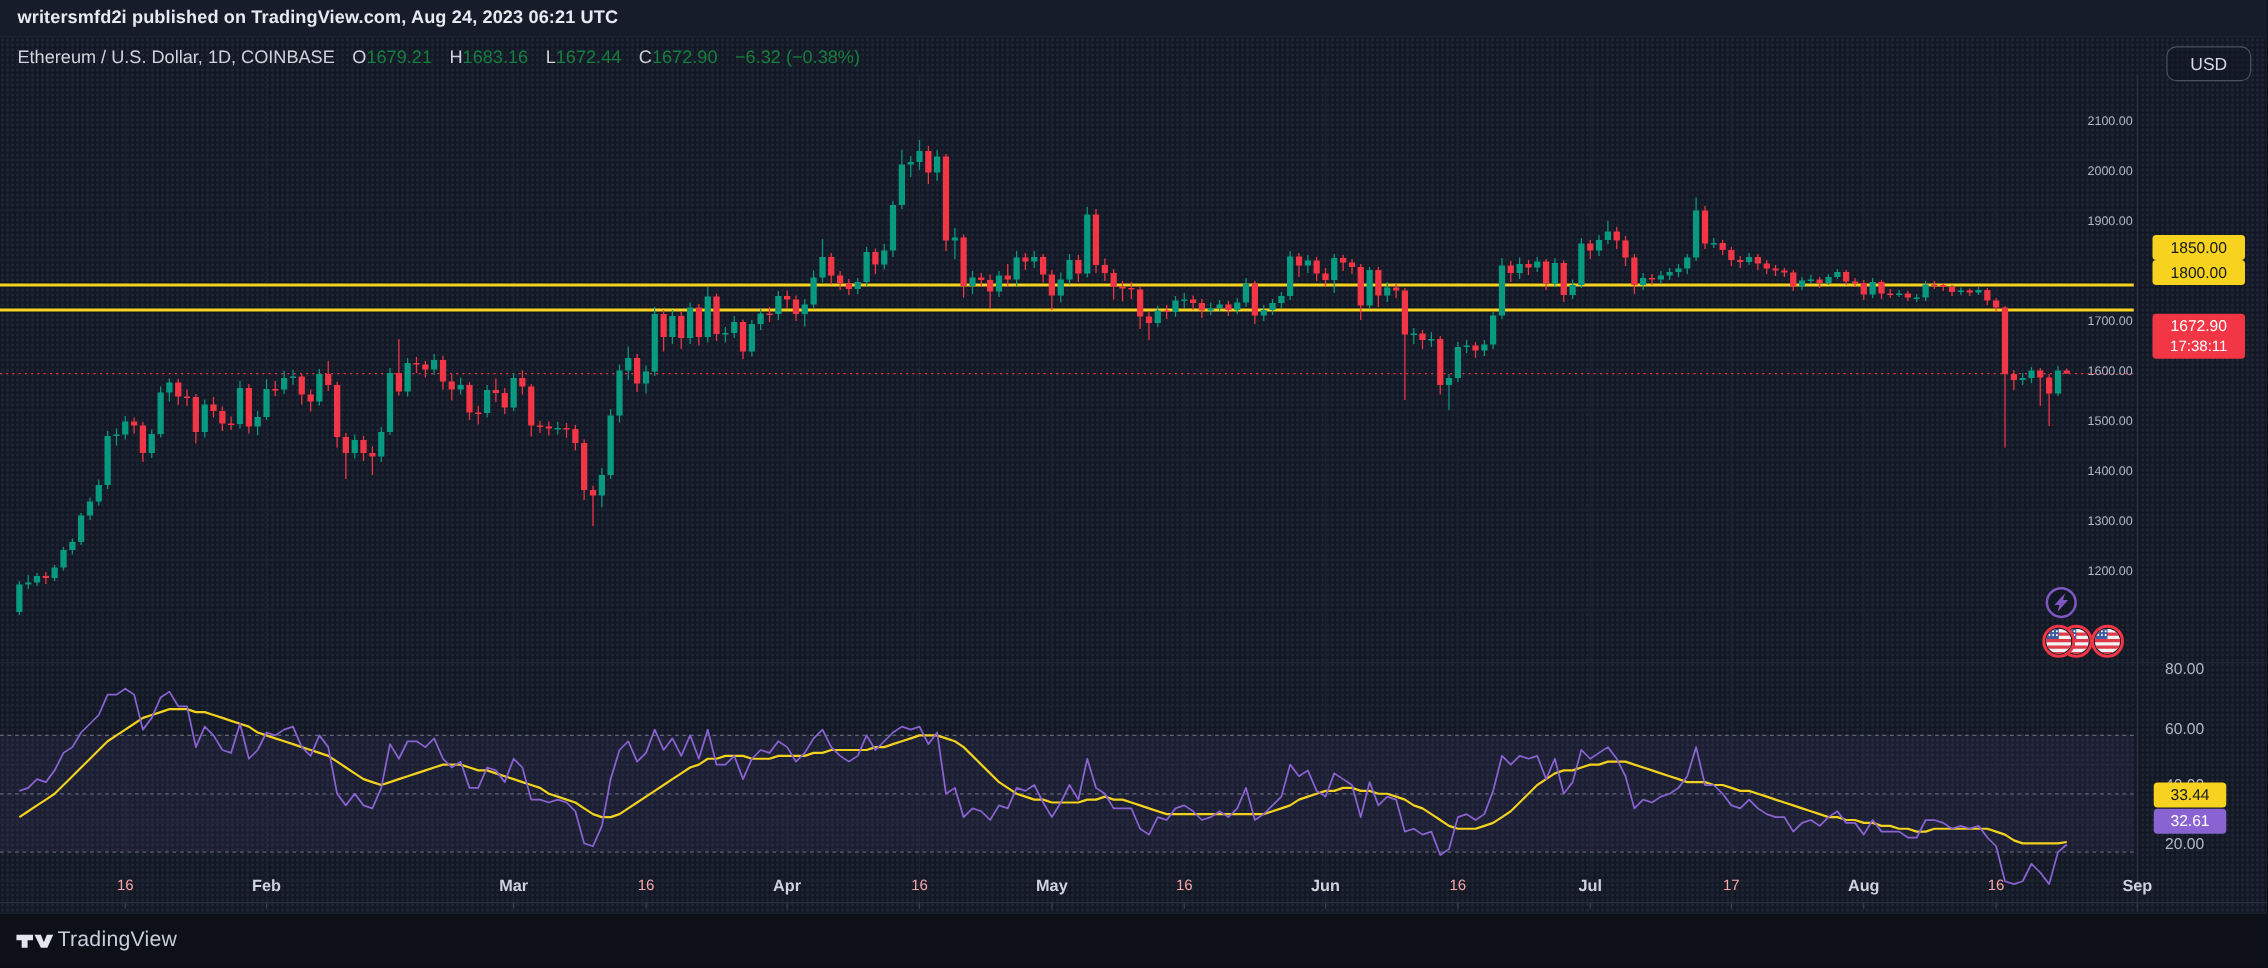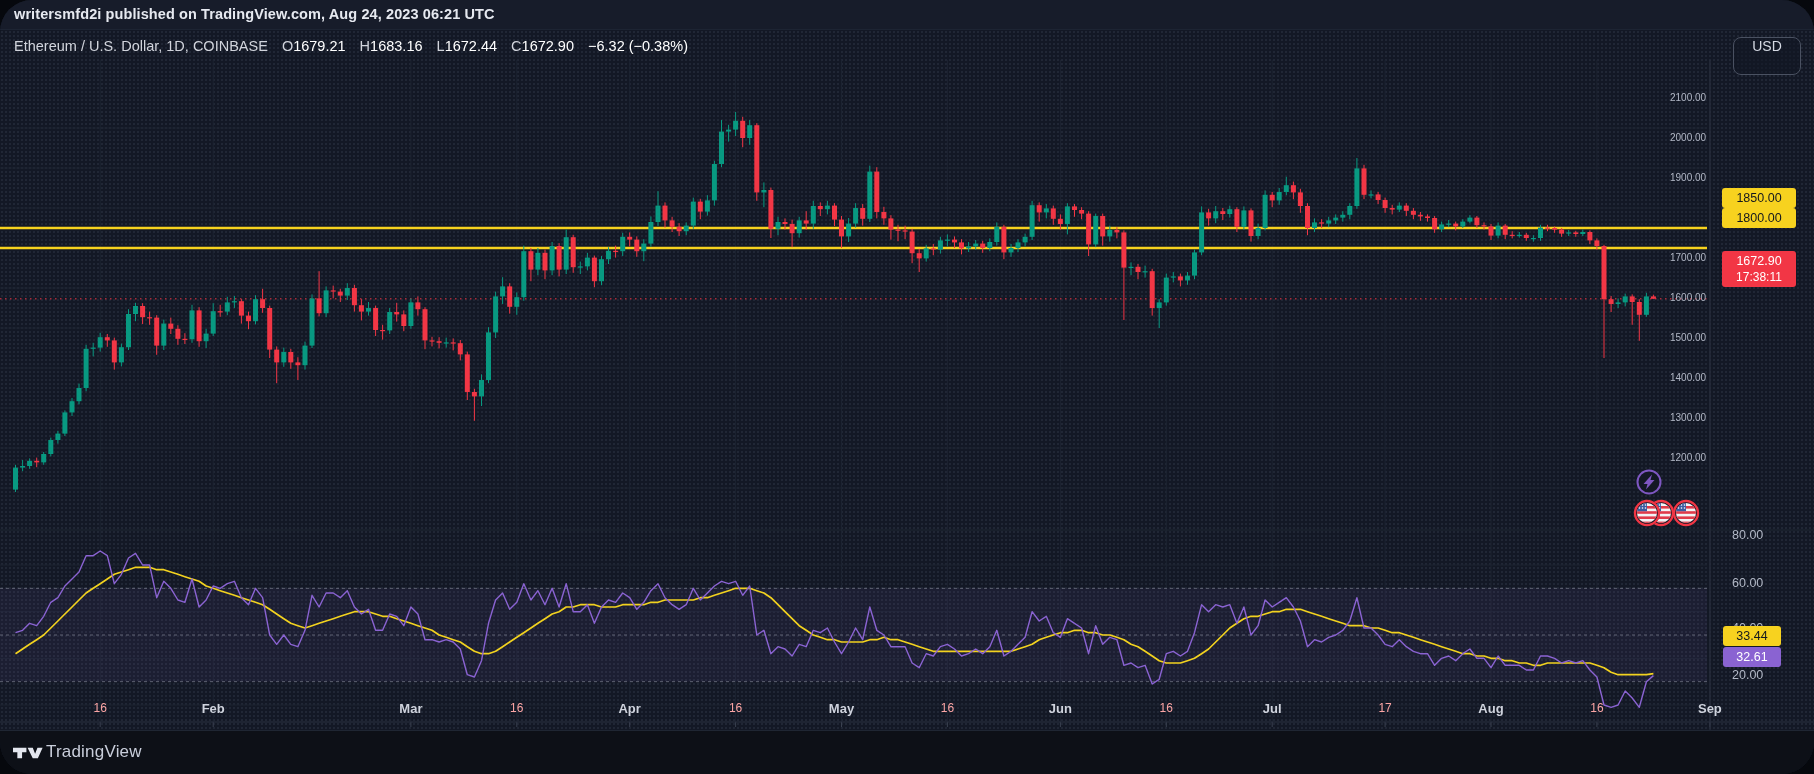--- a/index.html
+++ b/index.html
@@ -1,35 +1,35 @@
 <!DOCTYPE html>
 <html><head>
 <meta charset="utf-8">
 <style>
   html,body{margin:0;padding:0;background:#06080d;}
   *{box-sizing:border-box;}
   .screen{position:relative;width:1814px;height:774px;background:#131825;overflow:hidden;
-          font-family:"Liberation Sans",sans-serif;border-radius:32px;-webkit-font-smoothing:antialiased;}
+          font-family:"Liberation Sans",sans-serif;-webkit-font-smoothing:antialiased;}
   .topbar{position:absolute;left:0;top:0;width:1814px;height:30px;background:#171c2a;
           border-bottom:1px solid #1d2433;}
   .topbar .pub{position:absolute;left:14px;top:6px;font-size:14.5px;font-weight:700;color:#e6e9f0;letter-spacing:.1px;}
   .panes{position:absolute;left:0;top:30px;width:1814px;height:700px;
          background-image:radial-gradient(rgba(150,163,196,0.10) 1px, transparent 1.3px);
          background-size:4px 4px;}
   svg.canvas{position:absolute;left:0;top:0;width:1814px;height:774px;display:block;}
   .legend{position:absolute;left:14px;top:38px;font-size:14.5px;color:#e3e6ee;white-space:nowrap;z-index:5;}
   .legend .sep{display:inline-block;width:10px;}
   .legend .lab{color:#d1d4dc;}
-  .legend .val{color:#ffffff;}
+  .legend .val{color:#15803d;}
   .rsi-legend{position:absolute;left:14px;top:504px;font-size:13.5px;color:#d1d4dc;white-space:nowrap;z-index:5;}
   .rsi-legend .fast{color:#9d79e0;margin-left:10px;}
   .rsi-legend .slow{color:#f2d21f;margin-left:10px;}
   .rsi-legend .nul{color:#787b86;margin-left:10px;font-size:15px;}
-  .usd-btn{position:absolute;left:1733px;top:37px;width:68px;height:38px;border:1.5px solid #4a5161;
-           border-radius:8px;color:#d5d9e3;font-size:14px;display:flex;justify-content:center;
+  .usd-btn{position:absolute;left:1733px;top:37px;width:68px;height:28px;border:1.5px solid #4a5161;
+           border-radius:8px;color:#d5d9e3;font-size:14px;display:flex;align-items:center;justify-content:center;
            background:rgba(19,24,37,.6);z-index:6;cursor:pointer;}
   .axis-label{position:absolute;left:1670px;height:16px;line-height:16px;font-size:10px;color:#b2b8c6;z-index:3;}
   .rsi-axis-label{position:absolute;left:1732px;height:16px;line-height:16px;font-size:12.5px;color:#b2b8c6;z-index:3;}
   .level-label{position:absolute;left:1722px;width:74px;height:20px;border-radius:3px;background:#f7d21f;
                color:#14181f;font-size:12.5px;display:flex;align-items:center;justify-content:center;z-index:4;}
   .last-box{position:absolute;left:1722px;top:251px;width:74px;height:36px;border-radius:3px;background:#f23645;
             color:#fff;z-index:4;display:flex;flex-direction:column;align-items:center;justify-content:center;line-height:16px;}
   .last-box .p{font-size:12.5px;}
   .last-box .cd{font-size:12px;}
   .rsi-val-box{position:absolute;left:1723px;width:58px;height:20px;border-radius:3px;font-size:12.5px;

